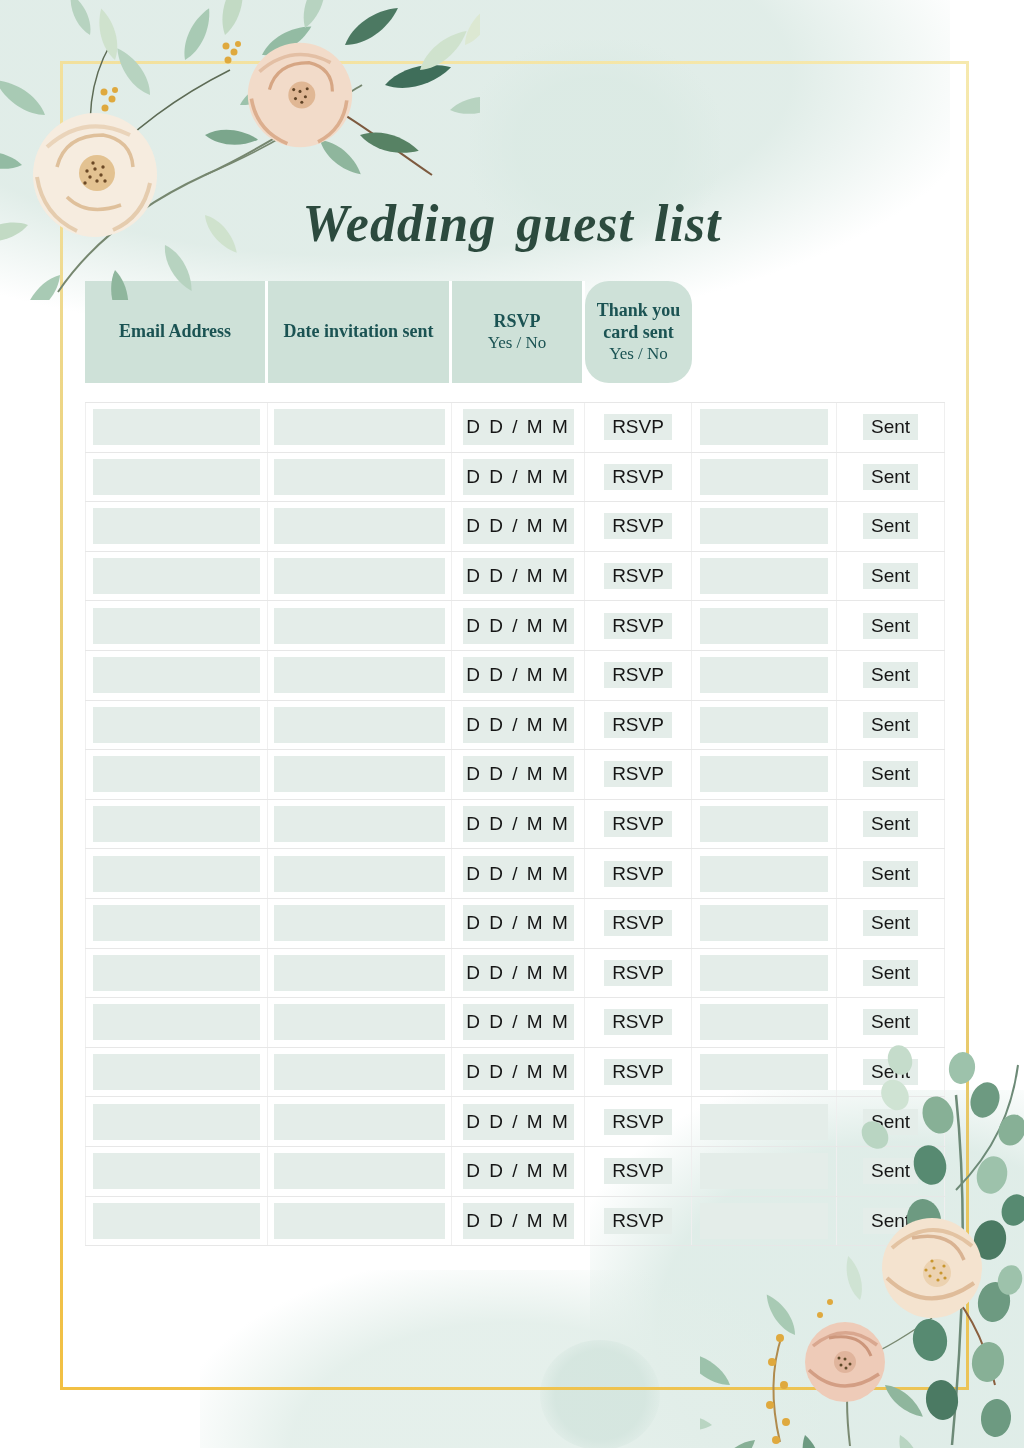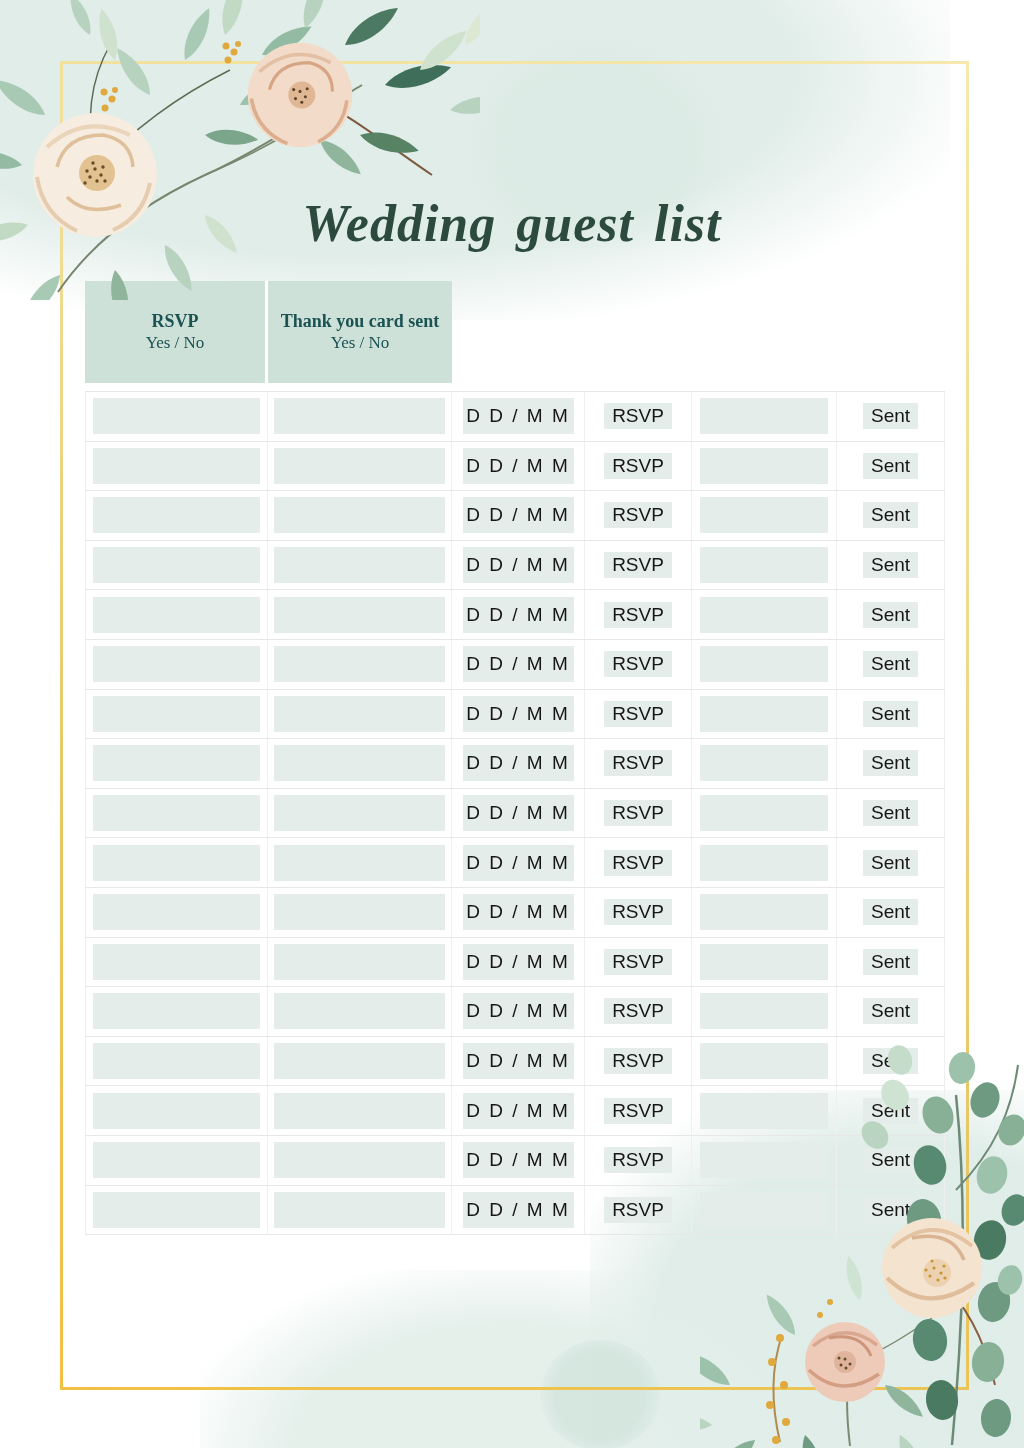--- a/index.html
+++ b/index.html
@@ -30,24 +30,24 @@
     font-family:"Liberation Serif",serif;font-style:italic;font-weight:bold;
     font-size:52px;color:#2c4a3e;letter-spacing:1px;word-spacing:6px;}
 
   
   .gtable{position:absolute;left:85px;top:281px;width:860px;z-index:3;}
   .ghead{display:grid;grid-template-columns:183px 184px 133px 107px 145px 108px;}
   .hcell{box-sizing:border-box;height:102px;background:#cee1d8;border-right:3px solid #fff;
     display:flex;flex-direction:column;align-items:center;justify-content:center;
     font-family:"Liberation Serif",serif;font-weight:bold;font-size:18px;line-height:1.22;
     color:#1b5353;text-align:center;padding:0 5px;}
-  .hcell:last-child{border-right:none;}
+  .hcell:last-child{border-right:none;border-radius:24px;}
   .hsub{font-weight:normal;font-size:17px;}
 
-  .gbody{margin-top:8px;border-top:1px solid #e7e7e7;text-align:right;}
+  .gbody{margin-top:19px;border-top:1px solid #e7e7e7;text-align:right;}
   .grow{display:grid;grid-template-columns:183px 184px 133px 107px 145px 108px;
     height:49.6px;box-sizing:border-box;border-bottom:1px solid #e7e7e7;}
   .cell{box-sizing:border-box;border-right:1px solid #efefef;
     display:flex;align-items:center;justify-content:center;}
   .cell:first-child{border-left:1px solid #efefef;}
   .fieldbox{background:#e4ede9;height:36px;}
   .c-guest .fieldbox{width:167px;}
   .c-email .fieldbox{width:171px;}
   .c-date .fieldbox{width:111px;display:flex;align-items:center;justify-content:center;
     font-size:19px;letter-spacing:2px;color:#161616;}
@@ -69,20 +69,26 @@
   <div class="wash wash-br"></div>
   <div class="wash wash-bc"></div>
   <div class="wash wash-bc2"></div>
 
   <div class="frame"></div>
 
   <div class="title">Wedding guest list</div>
 
   <div class="gtable">
     <div class="ghead">
+      <div class="hcell">
+        <span>Email Address</span>
+      </div>
+      <div class="hcell">
+        <span>Date invitation sent</span>
+      </div>
       <div class="hcell">
         <span>RSVP</span>
         <span class="hsub">Yes / No</span>
       </div>
       <div class="hcell">
         <span>Thank you card sent</span>
         <span class="hsub">Yes / No</span>
       </div>
     </div>
     <div class="gbody">

